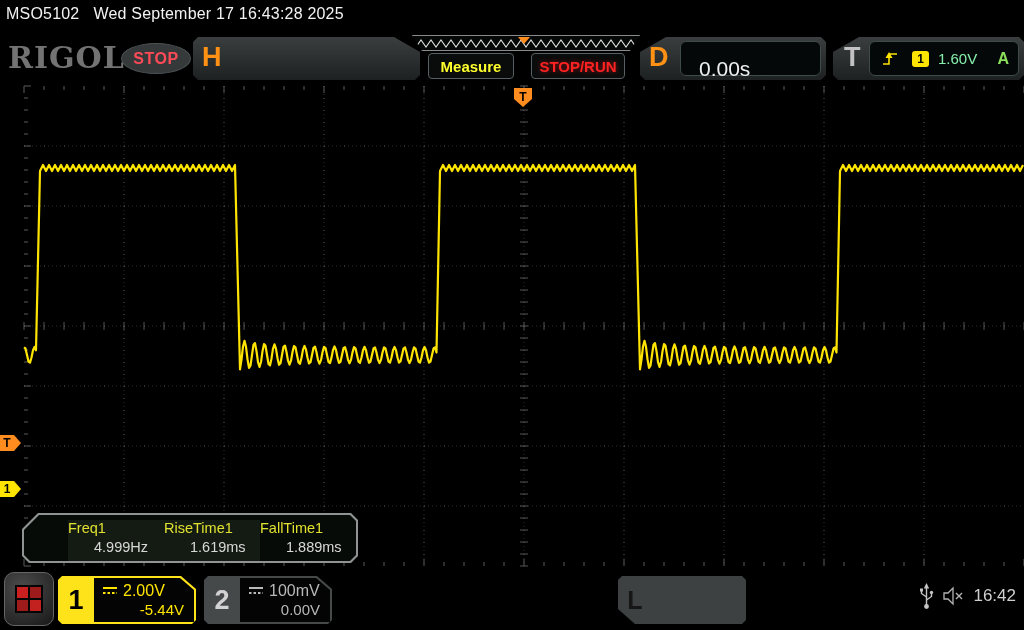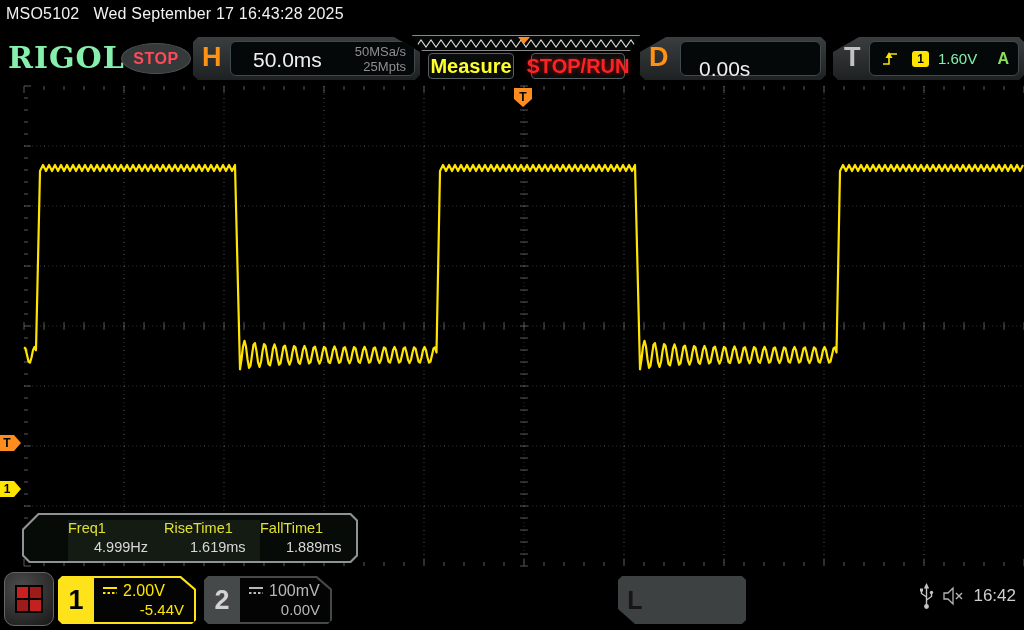--- a/index.html
+++ b/index.html
@@ -6,21 +6,21 @@
   html,body { width:1024px; height:630px; background:#000; overflow:hidden;
               font-family:"Liberation Sans", sans-serif; position:relative; color:#eee; }
 
   
   .status-bar { position:absolute; left:6px; top:5px; font-size:16px; color:#f2f2f2; letter-spacing:.2px; }
   .status-bar .model { margin-right:14px; }
 
   
   .header { position:absolute; left:0; top:32px; width:1024px; height:52px; background:#000; }
   .logo { position:absolute; left:8px; top:8px; font-family:"DejaVu Serif", serif; font-weight:bold;
-          font-size:30px; color:#86efac; letter-spacing:1px; }
+          font-size:30px; color:#737373; letter-spacing:1px; }
   .stop-badge { position:absolute; left:121px; top:11px; width:70px; height:31px; background:#35393a;
           border:1px solid #4c5254; border-radius:50%; display:flex; align-items:center; justify-content:center;
           color:#ff4a58; font-weight:bold; font-size:16px; letter-spacing:.5px; }
 
   .panel { position:absolute; top:5px; height:43px; background:linear-gradient(#3a3e3f,#1e2122); }
   .panel-h { left:193px; width:227px;
       clip-path:polygon(5px 0, calc(100% - 26px) 0, 100% 15px, 100% calc(100% - 5px), calc(100% - 5px) 100%, 5px 100%, 0 calc(100% - 5px), 0 5px); }
   .panel-d { left:640px; width:186px;
       clip-path:polygon(26px 0, calc(100% - 5px) 0, 100% 5px, 100% calc(100% - 5px), calc(100% - 5px) 100%, 5px 100%, 0 calc(100% - 5px), 0 15px); }
   .panel-t { left:833px; width:191px;
@@ -39,21 +39,21 @@
   .trig-badge { width:17px; height:16px; background:#ffe400; border-radius:3px; color:#000;
       font-size:12px; font-weight:bold; display:flex; align-items:center; justify-content:center; margin-left:13px; }
   .trig-level { color:#86efac; font-size:15px; margin-left:9px; }
   .trig-mode { color:#8ae05a; font-size:16px; font-weight:bold; margin-left:auto; margin-right:9px; }
 
   .overview-bar { position:absolute; left:412px; top:3px; width:228px; height:16px; background:#060808;
       border:1px solid #8a8a8a; clip-path:polygon(0 0,100% 0,calc(100% - 10px) 100%,10px 100%); }
 
   .hbtn { position:absolute; top:21px; height:26px; background:#0a0c0c; border:1.5px solid #565f61;
       border-radius:4px; display:flex; align-items:center; justify-content:center;
-      font-size:20px; font-weight:bold; }
+      font-size:15px; font-weight:bold; }
   .btn-measure { left:428px; width:86px; color:#ffff2b; }
   .btn-stoprun { left:531px; width:94px; color:#ff2222; text-shadow:0 0 5px rgba(255,30,30,.55); }
 
   
   #scope { position:absolute; left:0; top:0; width:1024px; height:630px; }
 
   
   .meas-outer { position:absolute; left:22px; top:513px; width:336px; height:50px; background:#8f9393;
       clip-path:polygon(16px 0, calc(100% - 7px) 0, 100% 7px, 100% calc(100% - 7px), calc(100% - 7px) 100%, 7px 100%, 0 calc(100% - 7px), 0 16px); }
   .meas-inner { position:absolute; left:2px; top:2px; right:2px; bottom:2px; background:#070b07;
@@ -392,27 +392,20 @@
 <div class="status-bar">
   <span class="model">MSO5102</span><span>Wed September 17 16:43:28 2025</span>
 </div>
 
 <div class="header">
   <div class="logo">RIGOL</div>
   <div class="stop-badge">STOP</div>
 
   <div class="panel panel-h">
     <div class="panel-label">H</div>
-    <div class="panel-inset">
-      <div class="timebase">50.0ms</div>
-      <div class="rates">
-        <div>50MSa/s</div>
-        <div>25Mpts</div>
-      </div>
-    </div>
   </div>
 
   <div class="overview-bar">
     <svg id="ovsvg" width="226" height="14">
         <polyline points="3,11 8,4 13,11 18,4 23,11 28,4 33,11 38,4 43,11 48,4 53,11 58,4 63,11 68,4 73,11 78,4 83,11 88,4 93,11 98,4 103,11 108,4 113,11 118,4 123,11 128,4 133,11 138,4 143,11 148,4 153,11 158,4 163,11 168,4 173,11 178,4 183,11 188,4 193,11 198,4 203,11 208,4 213,11 218,4 223,11" stroke="#e0e0e0" stroke-width="1.1" fill="none"></polyline>
         <polygon points="105,1 117,1 111,8" fill="#ff8c1e"></polygon>
       </svg>
   </div>
 
   <div class="hbtn btn-measure">Measure</div>

